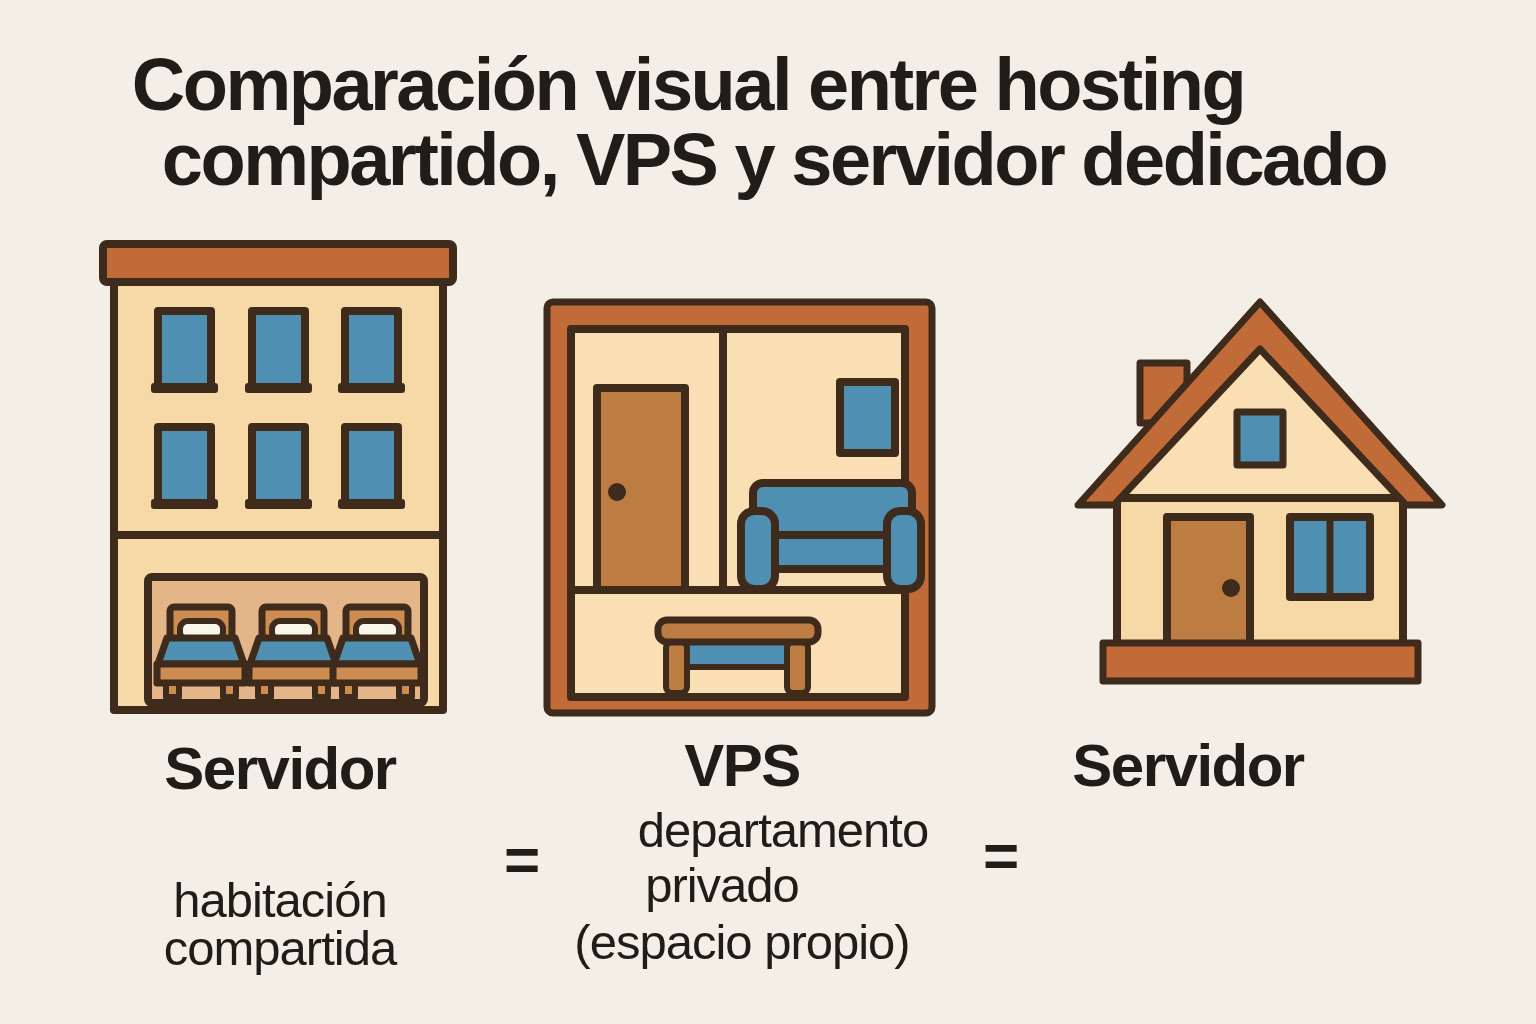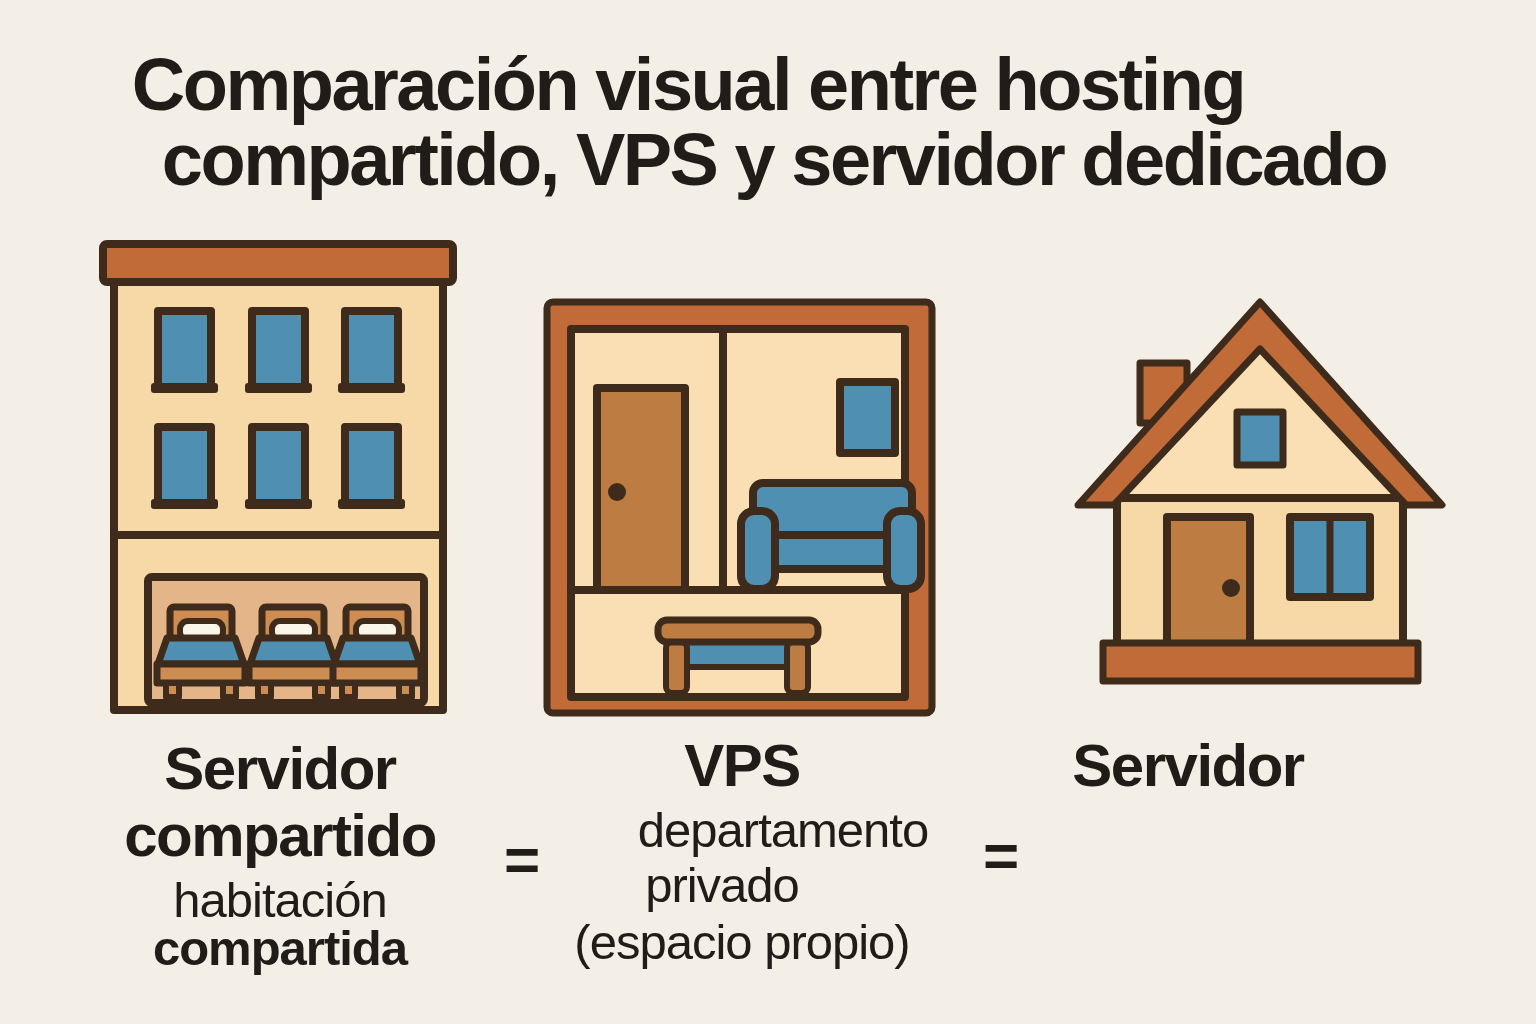--- a/index.html
+++ b/index.html
@@ -146,23 +146,22 @@
       </g>
       <g>
         <rect class="f-blue s" x="1290" y="517" width="80" height="80"></rect>
         <line class="s s7" x1="1330" y1="517" x2="1330" y2="597"></line>
       </g>
       <rect class="f-roof s s7" x="1103" y="643" width="315" height="38"></rect>
     </g>
   </svg>
 
   <div class="lbl b" style="left:280px;top:739px;">Servidor</div>
-  <div class="lbl b" style="left:280px;top:806px;">compartido</div>
   <div class="lbl r" style="left:280px;top:876px;">habitación</div>
-  <div class="lbl r" style="left:280px;top:924px;font-weight:bold;">compartida</div>
+  <div class="lbl r" style="left:280px;top:924px;">compartida</div>
 
   <div class="equals" style="left:522px;top:829px;">=</div>
 
   <div class="lbl b" style="left:742px;top:736px;">VPS</div>
   <div class="lbl r" style="left:783px;top:806px;">departamento</div>
   <div class="lbl r" style="left:722px;top:861px;">privado</div>
   <div class="lbl r" style="left:742px;top:918px;">(espacio propio)</div>
 
   <div class="equals" style="left:1001px;top:825px;">=</div>
 

